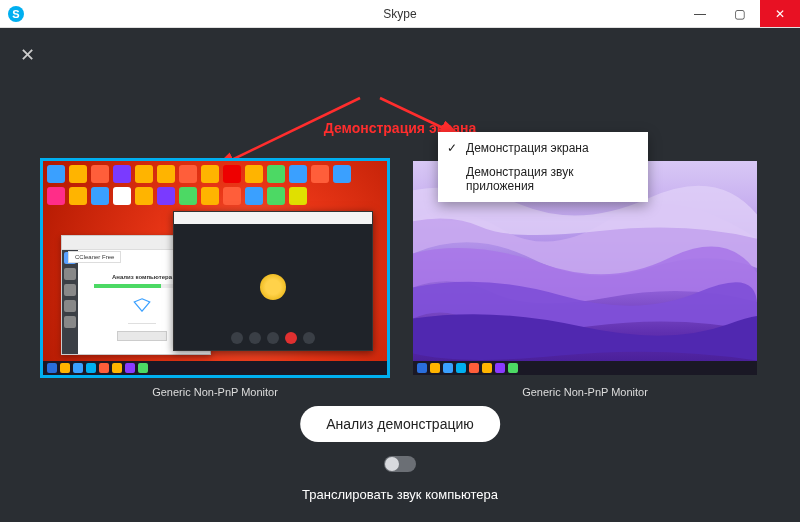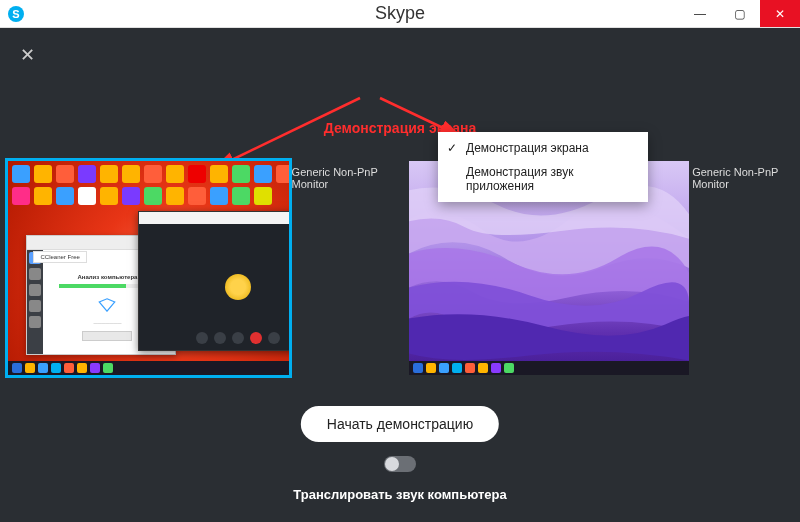--- a/index.html
+++ b/index.html
@@ -1,29 +1,29 @@
 <!DOCTYPE html>
 <html><head>
 <meta charset="utf-8">
 <style>
   * { box-sizing: border-box; margin: 0; padding: 0; }
   body { width: 800px; height: 522px; font-family: "Segoe UI", Arial, sans-serif; background: #fff; overflow: hidden; }
   .titlebar { height: 28px; background: #fff; display: flex; align-items: center; position: relative; border-bottom: 1px solid #e0e0e0; }
   .titlebar .logo { width: 16px; height: 16px; margin-left: 8px; background: #00aff0; border-radius: 50%; display: flex; align-items: center; justify-content: center; color: #fff; font-weight: bold; font-size: 11px; }
-  .titlebar .title { position: absolute; left: 50%; transform: translateX(-50%); font-size: 18px; color: #333; text-align: center; }
+  .titlebar .title { position: absolute; left: 50%; transform: translateX(-50%); font-size: 12px; color: #333; text-align: center; }
   .winbtns { position: absolute; right: 0; top: 0; display: flex; height: 100%; }
   .winbtn { width: 40px; height: 100%; display: flex; align-items: center; justify-content: center; font-size: 12px; }
   .winbtn.close { background: #e81123; color: #fff; }
   .winbtn.min, .winbtn.max { color: #333; }
   .app { width: 800px; height: 494px; background: #2a2e33; position: relative; color: #fff; }
   .close-share { position: absolute; top: 16px; left: 20px; font-size: 18px; color: #ccc; cursor: pointer; }
   .banner { position: absolute; top: 92px; left: 50%; transform: translateX(-50%); color: #ff2d2d; font-weight: bold; font-size: 14px; white-space: nowrap; }
   .arrow { position: absolute; pointer-events: none; }
   .monitors { position: absolute; top: 130px; left: 0; right: 0; display: flex; justify-content: center; gap: 12px; padding: 0 36px; }
-  .monitor-tile { width: 404px; display: flex; align-items: flex-start; }
+  .monitor-tile { width: 404px; display: flex; flex-direction: column; align-items: center; }
   .monitor-preview { width: 350px; height: 220px; border: 3px solid transparent; position: relative; overflow: hidden; }
   .monitor-preview.selected { border-color: #00aff0; }
   .monitor-caption { margin-top: 8px; font-size: 11px; color: #ddd; }
   
   .desk1 { width: 100%; height: 100%; background: radial-gradient(circle at 60% 55%, #ff6b4a 0%, #e83516 40%, #b01800 100%); position: relative; }
   .desk1 .icons { position: absolute; top: 4px; left: 4px; display: grid; grid-template-columns: repeat(14, 20px); grid-auto-rows: 20px; gap: 2px 2px; }
   .desk1 .icons .ic { width: 18px; height: 18px; border-radius: 3px; }
   .desk1 .win-ccleaner { position: absolute; left: 18px; top: 74px; width: 150px; height: 120px; background: #fff; border: 1px solid #ccc; box-shadow: 0 2px 6px rgba(0,0,0,.3); }
   .desk1 .win-ccleaner .ccl-top { height: 14px; background: #eee; border-bottom: 1px solid #ddd; }
   .desk1 .win-ccleaner .ccl-title { position:absolute; top:15px; left:6px; font-size:6px; color:#333; background:#fff; padding:2px 6px; border:1px solid #ddd;}
@@ -48,21 +48,21 @@
   .desk2 svg { width:100%; height:100%; }
   .desk2 .taskbar { position:absolute; left:0; right:0; bottom:0; height:14px; background:#1a1825; display:flex; align-items:center; padding:0 4px; gap:3px;}
   .desk2 .taskbar .tbic{ width:10px; height:10px; border-radius:2px;}
   
   .dropdown { position:absolute; top:104px; left:438px; width:210px; background:#fff; color:#222; box-shadow:0 4px 12px rgba(0,0,0,.35); padding:4px 0; font-size:12px; z-index:5;}
   .dropdown .dd-item { padding:5px 10px 5px 28px; position:relative; cursor:pointer; }
   .dropdown .dd-item.checked::before { content:"✓"; position:absolute; left:9px; top:5px; color:#222; font-size:12px;}
   .start-btn { position:absolute; bottom:80px; left:50%; transform:translateX(-50%); background:#fff; color:#222; border-radius:50px; padding:10px 26px; font-size:14px; cursor:pointer; }
   .toggle { position:absolute; bottom:50px; left:50%; transform:translateX(-50%); width:32px; height:16px; border-radius:10px; background:#6b6f75; }
   .toggle .knob { width:14px; height:14px; border-radius:50%; background:#d8dade; position:absolute; top:1px; left:1px;}
-  .audio-label { position:absolute; bottom:20px; left:50%; transform:translateX(-50%); font-size:13px; font-weight:bold; color:#fff;}
+  .audio-label { position:absolute; bottom:20px; left:50%; transform:translateX(-50%); font-size:13px; font-weight:normal; color:#fff;}
 </style>
 </head>
 <body>
 
 <div class="titlebar">
   <div class="logo">
       <span>S</span>
     </div>
   <div class="title">Skype</div>
   <div class="winbtns">
@@ -192,20 +192,20 @@
               <div class="tbic" style="background: rgb(255, 180, 0);"></div>
               <div class="tbic" style="background: rgb(138, 58, 255);"></div>
               <div class="tbic" style="background: rgb(76, 217, 100);"></div>
             </div>
         </div>
       </div>
       <div class="monitor-caption">Generic Non-PnP Monitor</div>
     </div>
   </div>
 
-  <div class="start-btn">Начать демонстрацию</div>
+  <div class="start-btn">Анализ демонстрацию</div>
 
   <div class="toggle">
       <div class="knob"></div>
     </div>
 
   <div class="audio-label">Транслировать звук компьютера</div>
 </div>
 
 </body></html>

